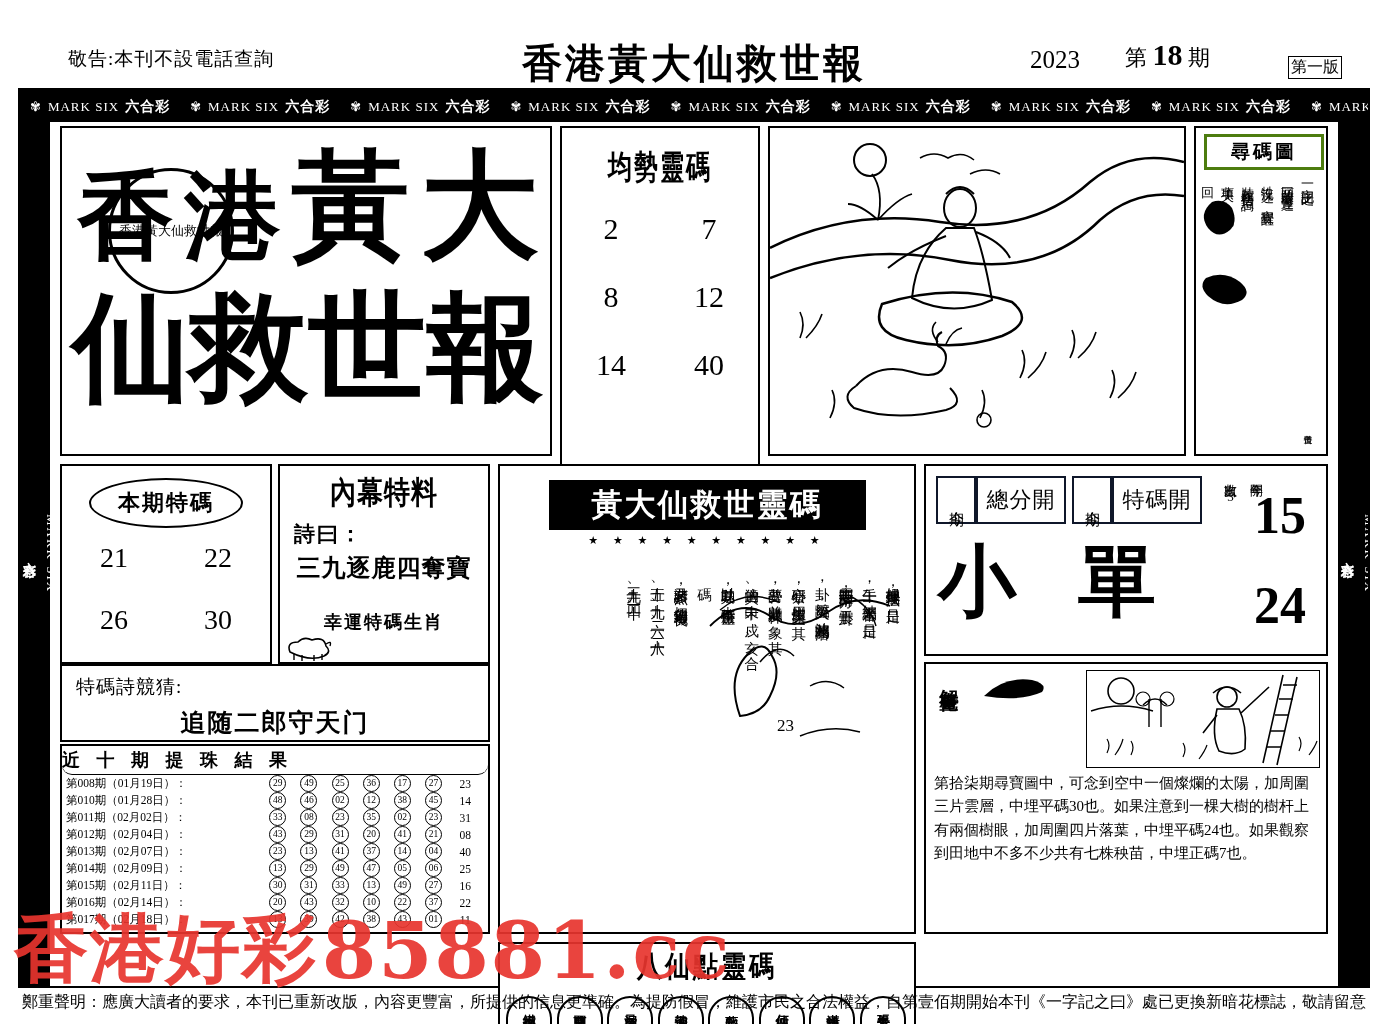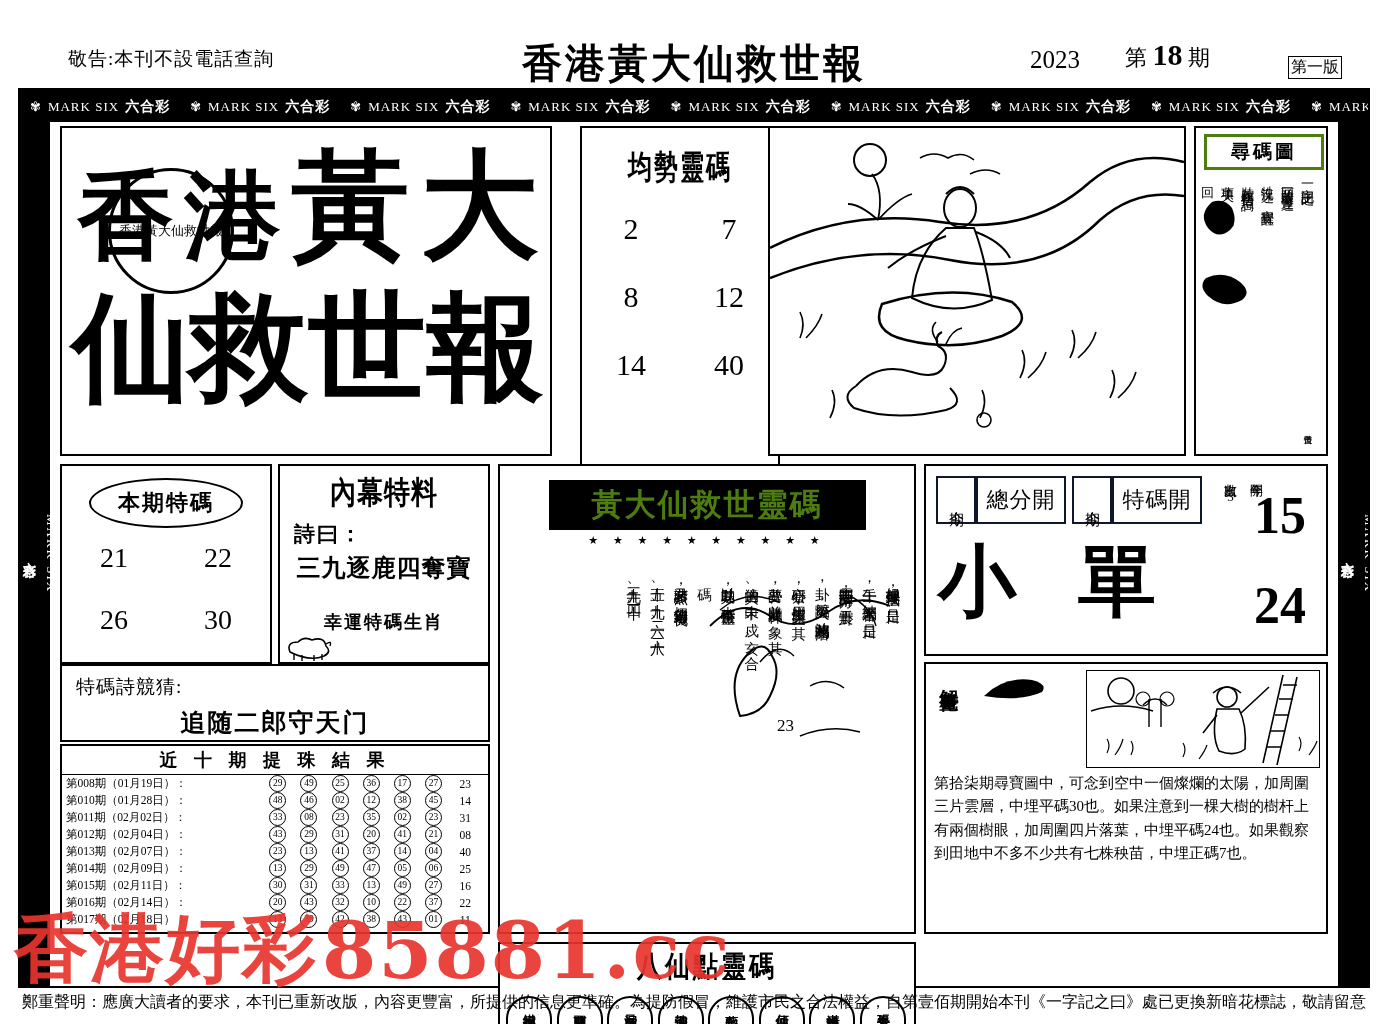--- a/index.html
+++ b/index.html
@@ -71,21 +71,21 @@
   .logo-row2{top:160px;left:10px;width:472px;display:flex;justify-content:space-around;align-items:flex-end;}
   .logo-row1 span,.logo-row2 span{font-size:118px;font-family:"DejaVu Serif",serif;font-weight:bold;}
   .logo-row1 span:nth-child(1){font-size:96px;}
   .logo-row1 span:nth-child(2){font-size:96px;}
   .seal{
     position:absolute;left:46px;top:40px;width:120px;height:120px;border:3px solid #000;border-radius:50%;
     display:flex;align-items:center;justify-content:center;font-size:13px;text-align:center;line-height:1.1;
   }
 
   
-  #lucky-box{left:528px;top:2px;width:200px;height:422px;}
+  #lucky-box{left:508px;top:2px;width:200px;height:422px;}
   #lucky-box .hdr{
     margin:8px auto 0;width:176px;height:62px;
     display:flex;align-items:center;justify-content:center;
     font-weight:bold;font-size:24px;letter-spacing:2px;
     transform:scaleY(1.35);
   }
   #lucky-box .nums{margin-top:14px;display:grid;grid-template-columns:1fr 1fr;row-gap:34px;justify-items:center;font-size:30px;}
 
   
   #picture-box{left:716px;top:2px;width:418px;height:330px;overflow:hidden;}
@@ -119,21 +119,21 @@
   #poem-box .sub{margin-top:26px;text-align:center;font-size:18px;font-weight:bold;letter-spacing:2px;}
 
   
   #riddle-box{left:8px;top:540px;width:430px;height:78px;border-top:2px solid #000;border-left:2px solid #000;border-right:2px solid #000;border-bottom:2px solid #000;}
   #riddle-box .l1{margin:8px 0 0 14px;font-size:19px;letter-spacing:1px;}
   #riddle-box .l2{margin-top:6px;text-align:center;font-size:25px;font-weight:bold;letter-spacing:2px;}
 
   
   #lingma-box{left:446px;top:340px;width:418px;height:470px;}
   #lingma-box .banner{
-    margin:14px auto 0;width:317px;height:50px;background:#000;color:#4d7c0f;
+    margin:14px auto 0;width:317px;height:50px;background:#000;color:#ffffff;
     display:flex;align-items:center;justify-content:center;font-weight:bold;font-size:31px;letter-spacing:2px;
   }
   #lingma-box .stars{text-align:center;font-size:11px;letter-spacing:6px;margin-top:4px;}
   #lingma-box .body{
     position:absolute;top:110px;left:12px;right:12px;height:330px;
     display:flex;flex-direction:row-reverse;gap:4px;
     font-size:14.5px;letter-spacing:1px;
   }
   #lingma-box .body .col{writing-mode:vertical-rl;text-orientation:upright;line-height:1.35;}
   #lingma-box .num23{position:absolute;right:120px;top:250px;font-size:17px;}
@@ -152,21 +152,21 @@
   #open-box .n1{position:absolute;right:20px;top:20px;font-size:52px;font-weight:bold;}
   #open-box .n2{position:absolute;right:20px;top:110px;font-size:52px;font-weight:bold;}
 
   
   #jiehua-box{left:872px;top:538px;width:404px;height:272px;}
   #jiehua-box .label{position:absolute;left:10px;top:10px;font-size:19px;font-weight:bold;writing-mode:vertical-rl;text-orientation:upright;letter-spacing:2px;height:70px;}
   #jiehua-box .text{position:absolute;left:8px;top:108px;right:8px;font-size:15px;line-height:1.55;letter-spacing:0px;}
 
   
   #results-box{left:8px;top:620px;width:430px;height:190px;}
-  #results-box .title{text-align:center;font-weight:bold;font-size:18px;letter-spacing:6px;border-bottom:1px solid #000;padding:2px 0;}
+  #results-box .title{text-align:left;font-weight:bold;font-size:18px;letter-spacing:6px;border-bottom:1px solid #000;padding:2px 0;border-radius:10px;}
   #results-box table{width:100%;border-collapse:collapse;font-size:11.5px;}
   #results-box td{padding:0 1px;white-space:nowrap;}
   #results-box td.lbl{padding-left:4px;margin-left:11px;}
   #results-box .ball{display:inline-block;width:15px;height:15px;line-height:15px;border:1px solid #000;border-radius:50%;text-align:center;font-size:9.5px;}
   #results-box .sp{display:inline-block;width:18px;text-align:center;}
   #baxian-panel{left:446px;top:818px;width:418px;height:170px;}
   #baxian-panel .hdr{text-align:center;font-weight:bold;font-size:25px;letter-spacing:3px;margin-top:6px;transform:scaleY(1.15);}
   #baxian-panel .row{position:absolute;top:52px;left:6px;right:6px;display:flex;justify-content:space-between;}
   #baxian-panel .cell{width:48px;text-align:center;}
   #baxian-panel .oval{

